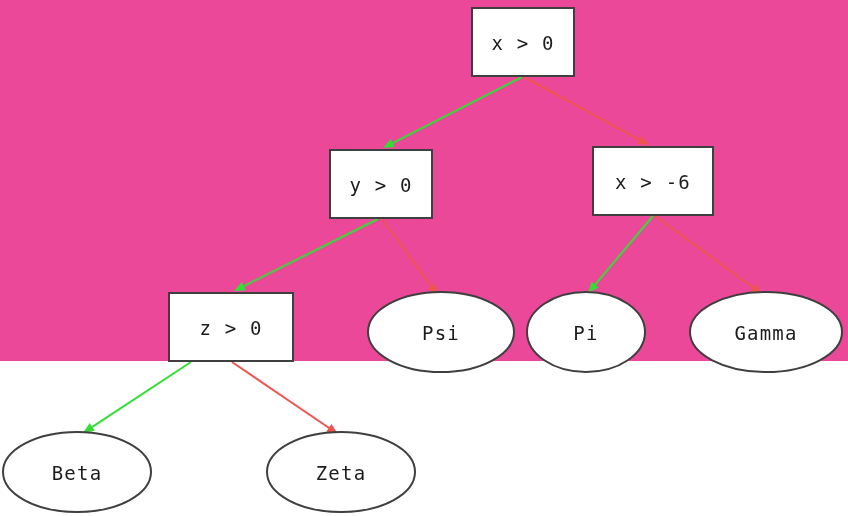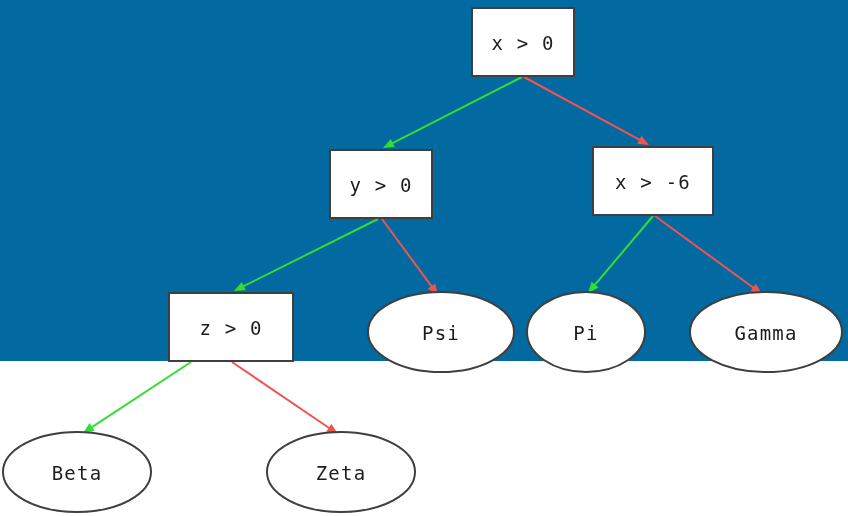--- a/index.html
+++ b/index.html
@@ -11,21 +11,21 @@
   body {
     width: 848px;
     height: 516px;
     font-family: "DejaVu Sans Mono", monospace;
     overflow: hidden;
   }
   #graph-root {
     position: relative;
     width: 848px;
     height: 361px;
-    background: #0369a1;
+    background: #ec4899;
   }
   svg#tree-canvas {
     display: block;
     width: 848px;
     height: 516px;
   }
   .node-shape {
     fill: #ffffff;
     stroke: #3f3f3f;
     stroke-width: 2;

